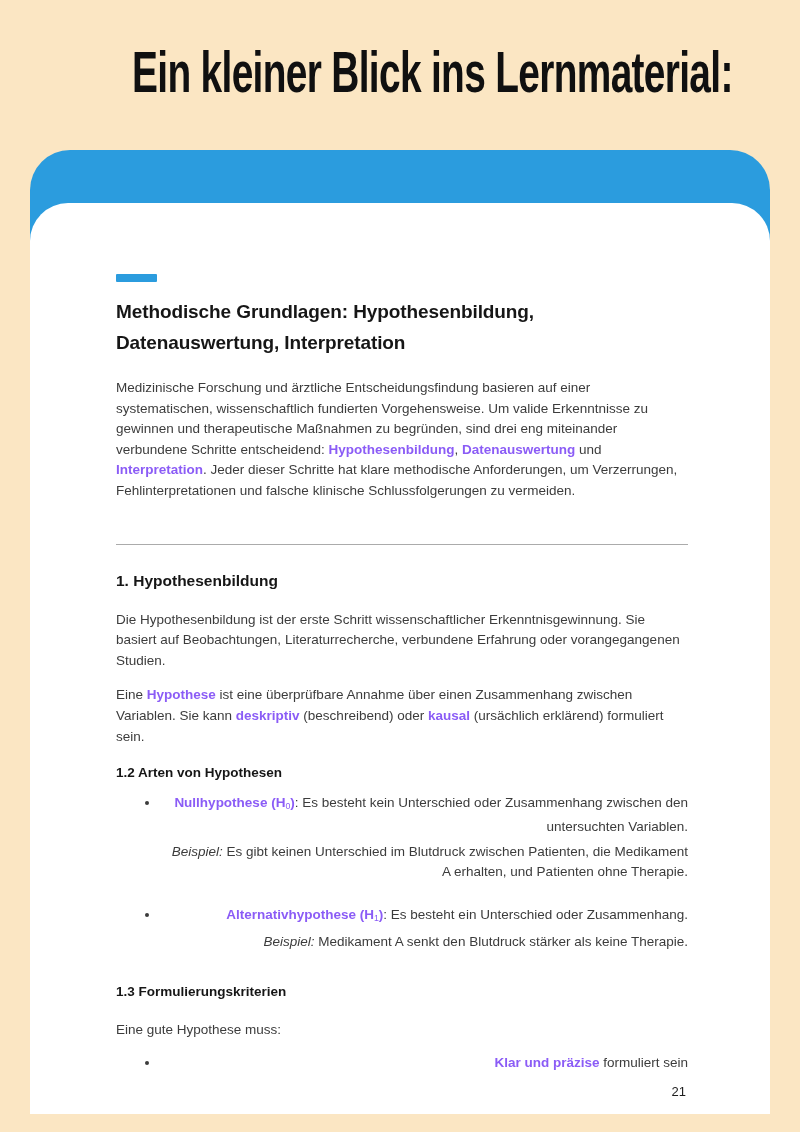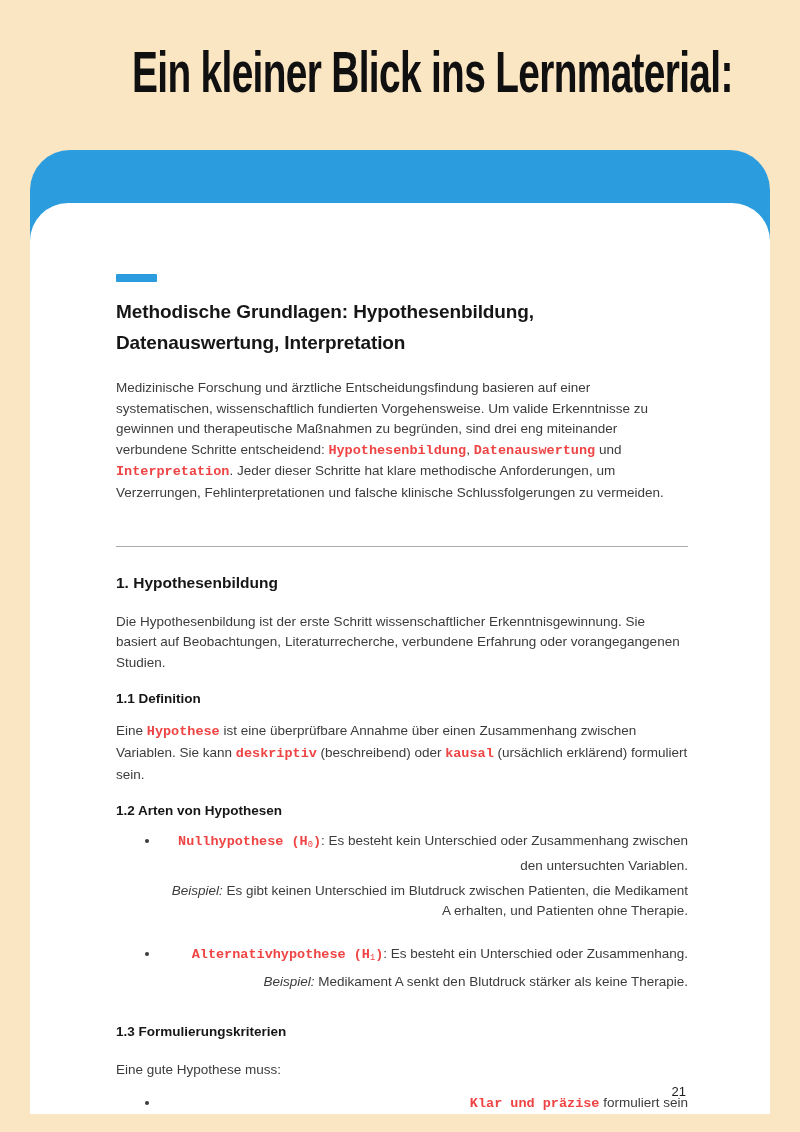--- a/index.html
+++ b/index.html
@@ -67,21 +67,21 @@
   .h-sub.more-space { margin-top: 30px; }
   ul.bullets {
     margin: 12px 0 0; padding: 0 0 0 44px; list-style: disc; text-align: right;
   }
   ul.bullets li {
     margin: 0 0 22px; font-size: 13.5px; line-height: 20.6px;
     color: var(--body); padding-left: 2px;
   }
   ul.bullets li:last-child { margin-bottom: 0; }
   .example { margin-top: 4px; padding-left: 2px; }
-  .b { font-weight: 700; color: #ef4444; font-family: Liberation Mono, monospace; }
+  .b { font-weight: 700; color: #8b5cf6; }
   .i { font-style: italic; }
   .sub { font-size: 0.65em; vertical-align: -0.25em; font-weight: inherit; }
   .page-number {
     position: absolute; right: 84px; bottom: 15px;
     font-size: 13px; color: #1d1d1d;
   }
 </style>
 </head>
 <body>
 
@@ -95,21 +95,20 @@
     <h2 class="doc-heading">Methodische Grundlagen: Hypothesenbildung, Datenauswertung, Interpretation</h2>
 
     <p class="para"><span>Medizinische Forschung und ärztliche Entscheidungsfindung basieren auf einer systematischen, wissenschaftlich fundierten Vorgehensweise. Um valide Erkenntnisse zu gewinnen und therapeutische Maßnahmen zu begründen, sind drei eng miteinander verbundene Schritte entscheidend: </span><span class="b">Hypothesenbildung</span><span>, </span><span class="b">Datenauswertung</span><span> und </span><span class="b">Interpretation</span><span>. Jeder dieser Schritte hat klare methodische Anforderungen, um Verzerrungen, Fehlinterpretationen und falsche klinische Schlussfolgerungen zu vermeiden.</span></p>
 
     <hr class="divider">
 
     <h3 class="h-section">1. Hypothesenbildung</h3>
 
     <p class="para">Die Hypothesenbildung ist der erste Schritt wissenschaftlicher Erkenntnisgewinnung. Sie basiert auf Beobachtungen, Literaturrecherche, verbundene Erfahrung oder vorangegangenen Studien.</p>
 
-    <h4 class="h-sub">1.1 Definition</h4>
 
     <p class="para tight"><span>Eine </span><span class="b">Hypothese</span><span> ist eine überprüfbare Annahme über einen Zusammenhang zwischen Variablen. Sie kann </span><span class="b">deskriptiv</span><span> (beschreibend) oder </span><span class="b">kausal</span><span> (ursächlich erklärend) formuliert sein.</span></p>
 
     <h4 class="h-sub">1.2 Arten von Hypothesen</h4>
 
     <ul class="bullets">
       <li>
         <div><span class="b">Nullhypothese (H</span><span class="b sub">0</span><span class="b">)</span><span>: Es besteht kein Unterschied oder Zusammenhang zwischen den untersuchten Variablen.</span></div>
         <div class="example"><span class="i">Beispiel:</span><span> Es gibt keinen Unterschied im Blutdruck zwischen Patienten, die Medikament A erhalten, und Patienten ohne Therapie.</span></div>
       </li>

